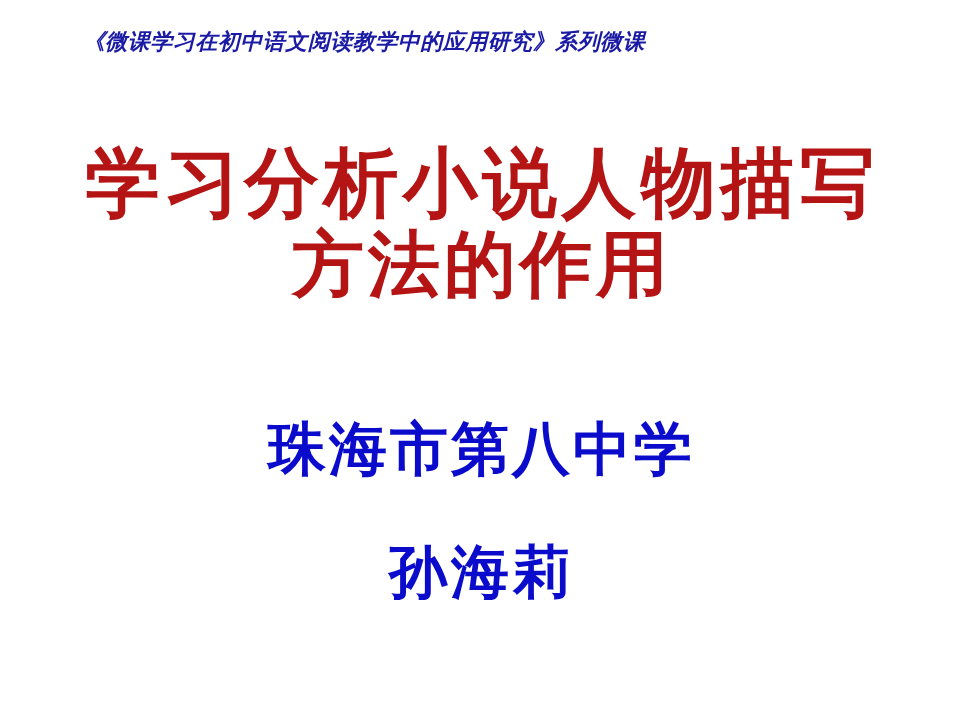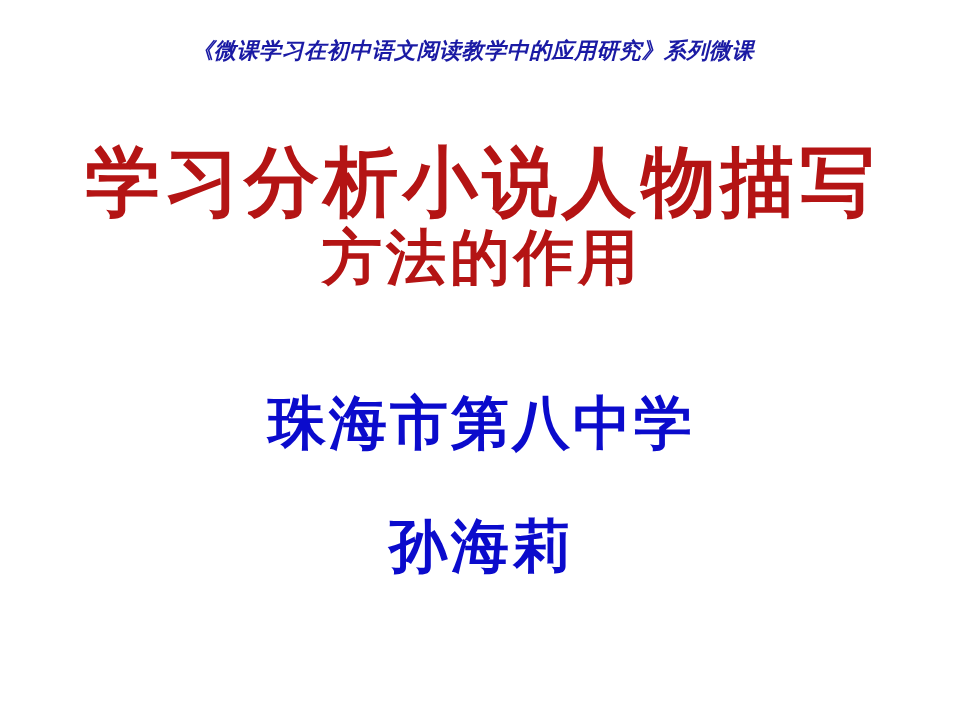--- a/index.html
+++ b/index.html
@@ -15,72 +15,71 @@
     height: 720px;
     background: #ffffff;
     overflow: hidden;
     font-family: "DejaVu Sans", "Liberation Sans", sans-serif;
   }
 
   
   .series-header {
     position: absolute;
     left: 14px;
-    top: 37px;
+    top: 28px;
     width: 700px;
     font-family: "DejaVu Serif", "Liberation Serif", serif;
     font-size: 22px;
     font-weight: bold;
     font-style: italic;
     letter-spacing: 0.5px;
     color: #1a1aa4;
     white-space: nowrap;
     line-height: 1.2;
-    text-align: right;
-    margin-left: 40px;
+    text-align: center;
   }
 
   
   .main-title {
     position: absolute;
     left: 0;
     top: 140px;
     width: 960px;
     text-align: center;
     color: #b41414;
-    font-family: Liberation Serif, serif;
+    font-family: Liberation Sans, sans-serif;
     font-weight: bold;
     -webkit-font-smoothing: none;
   }
 
   .main-title .line1 {
     display: block;
     font-size: 76px;
     line-height: 1.12;
     letter-spacing: 5px;
     text-indent: 5px;
     white-space: nowrap;
     transform: scaleX(0.98);
   }
 
   .main-title .line2 {
     display: block;
-    font-size: 60px;
+    font-size: 72px;
     line-height: 1.05;
     letter-spacing: 4px;
     text-indent: 4px;
     white-space: nowrap;
     margin-top: 2px;
   }
 
   
   .attribution {
     position: absolute;
     left: 0;
-    top: 390px;
+    top: 416px;
     width: 960px;
     text-align: center;
     color: #0b0bcc;
     font-family: "DejaVu Serif", "Liberation Serif", serif;
     font-weight: bold;
   }
 
   .attribution .school {
     display: block;
     font-size: 58px;

